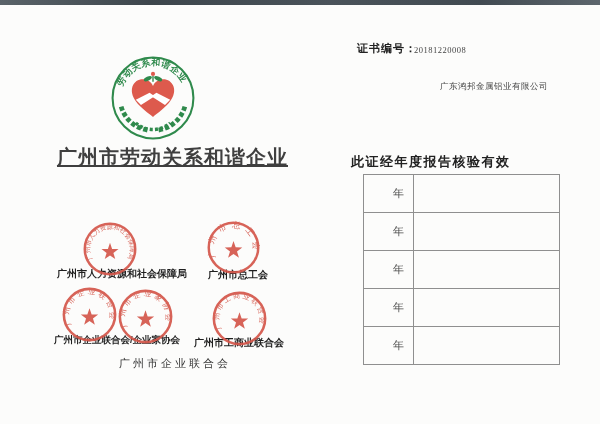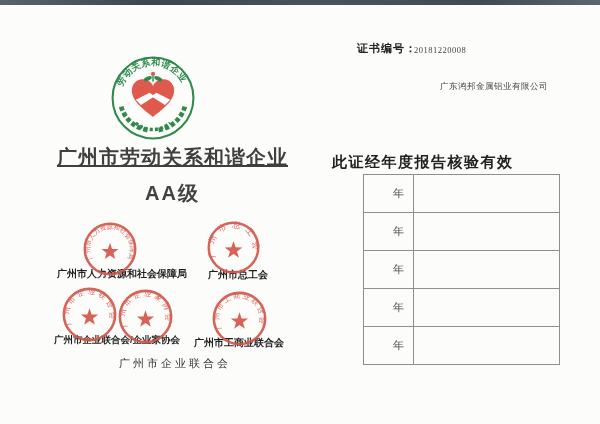--- a/index.html
+++ b/index.html
@@ -21,21 +21,21 @@
   .date-line{left:95px;top:356px;width:160px;text-align:center;font-size:11px;
     letter-spacing:3px;color:#333;}
   
   .field-label{font-size:11px;font-weight:700;letter-spacing:1px;color:#222;white-space:nowrap;}
   .field-value{font-family:"Liberation Serif",serif;font-size:8.5px;color:#444;
     letter-spacing:0.5px;white-space:nowrap;}
   .cert-label{left:357px;top:41px;}
   .cert-value{left:414px;top:45px;}
   .holder-label{left:357px;top:93px;}
   .holder-value{left:430px;top:81px;margin-left:10px;}
-  .table-title{left:332px;top:153px;font-size:15px;font-weight:700;letter-spacing:1.5px;color:#222;}
+  .table-title{left:351px;top:153px;font-size:13px;font-weight:700;letter-spacing:1.5px;color:#222;}
   .vtable{left:363px;top:174px;width:197px;height:191px;border:1px solid #8f8f8f;
     display:flex;flex-direction:column;box-sizing:border-box;background:transparent;}
   .vrow{flex:1;display:flex;border-bottom:1px solid #8f8f8f;}
   .vrow:last-child{border-bottom:none;}
   .vcell-year{width:50px;border-right:1px solid #8f8f8f;display:flex;align-items:center;
     justify-content:flex-end;padding-right:9px;box-sizing:border-box;
     font-family:"Liberation Serif",serif;font-size:11px;color:#4c4c4c;}
   .vcell-blank{flex:1;}
   svg{display:block;}
   .seal{opacity:0.92;}
@@ -60,21 +60,20 @@
     <path d="M50,36 C54,26 70,25 74,37 C78,51 62,63 50,72 C38,63 22,51 26,37 C30,25 46,26 50,36 Z" fill="#dd5a4d"></path>
     <path d="M30,52 L46,44 L52,48 L36,58 Z" fill="#ffffff"></path>
     <path d="M70,52 L54,44 L48,48 L64,58 Z" fill="#ffffff"></path>
     <line x1="50" y1="31" x2="50" y2="24" stroke="#2f8a4c" stroke-width="1.6"></line>
     <ellipse cx="44" cy="27.5" rx="5" ry="2.4" fill="#2f8a4c" transform="rotate(-25 44 27.5)"></ellipse>
     <ellipse cx="56" cy="27.5" rx="5" ry="2.4" fill="#2f8a4c" transform="rotate(25 56 27.5)"></ellipse>
     <circle cx="50" cy="22" r="2.4" fill="#dd5a4d"></circle>
   </svg>
 
   <div class="abs title1">广州市劳动关系和谐企业</div>
-  <div class="abs title2">AA级</div>
 
   <div class="abs seal-label lbl1">广州市人力资源和社会保障局</div>
   <div class="abs seal-label lbl2">广州市总工会</div>
 
   <svg class="abs seal" style="left:82px;top:221px;" width="56" height="56" viewBox="0 0 100 100">
     <circle cx="50" cy="50" r="45" fill="none" stroke="#d4574b" stroke-width="4.5"></circle>
     <defs>
         <path id="arc-s1" d="M18.8,68 A36,36 0 1 1 81.2,68" fill="none"></path>
       </defs>
     <text font-size="11.5" fill="#d4574b">

